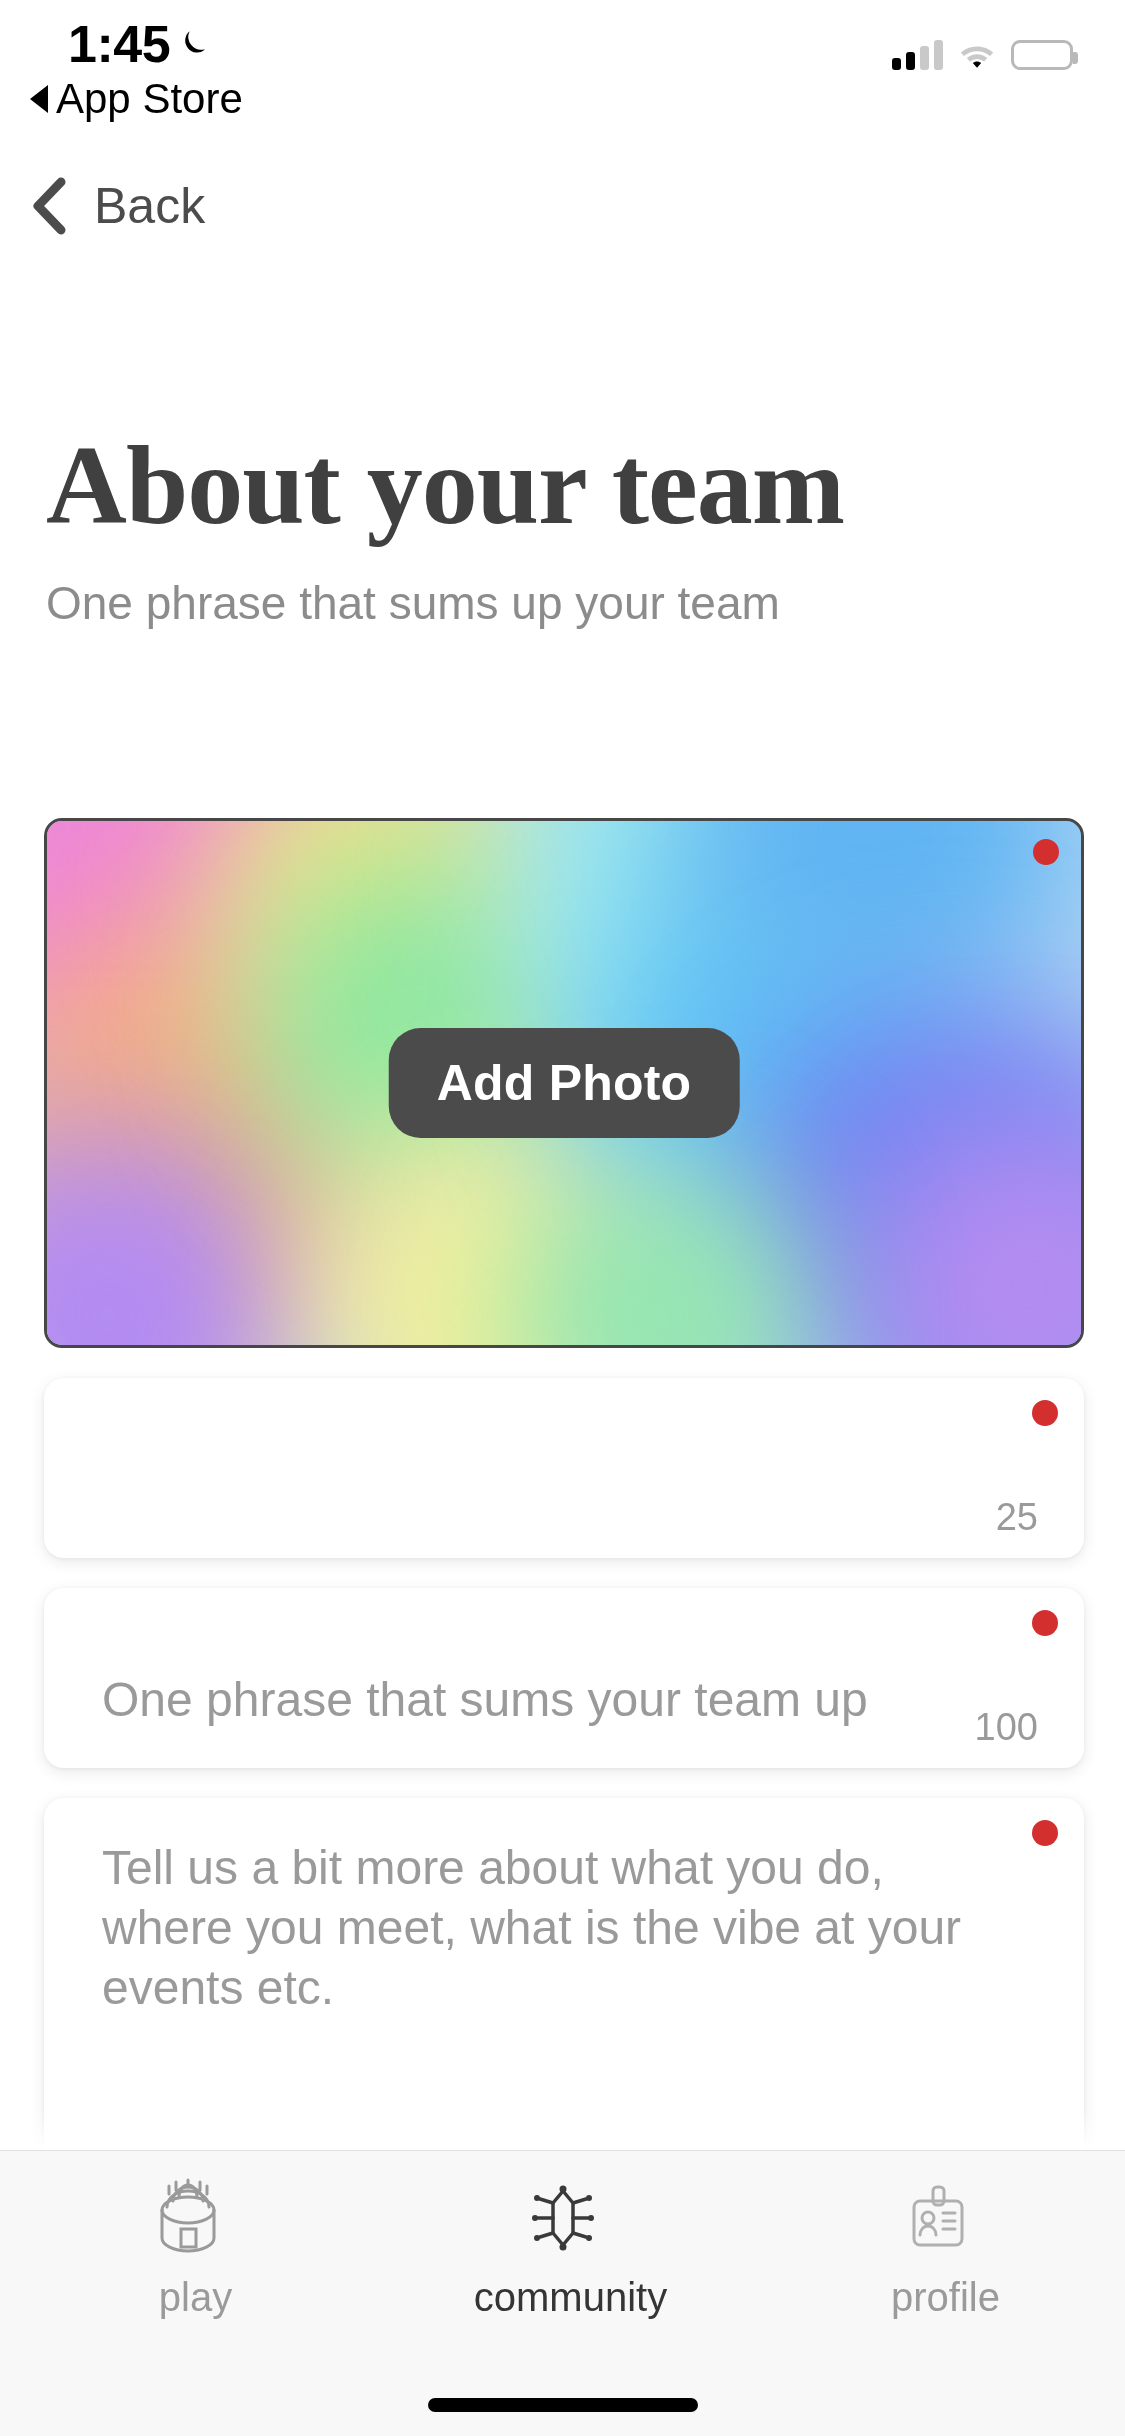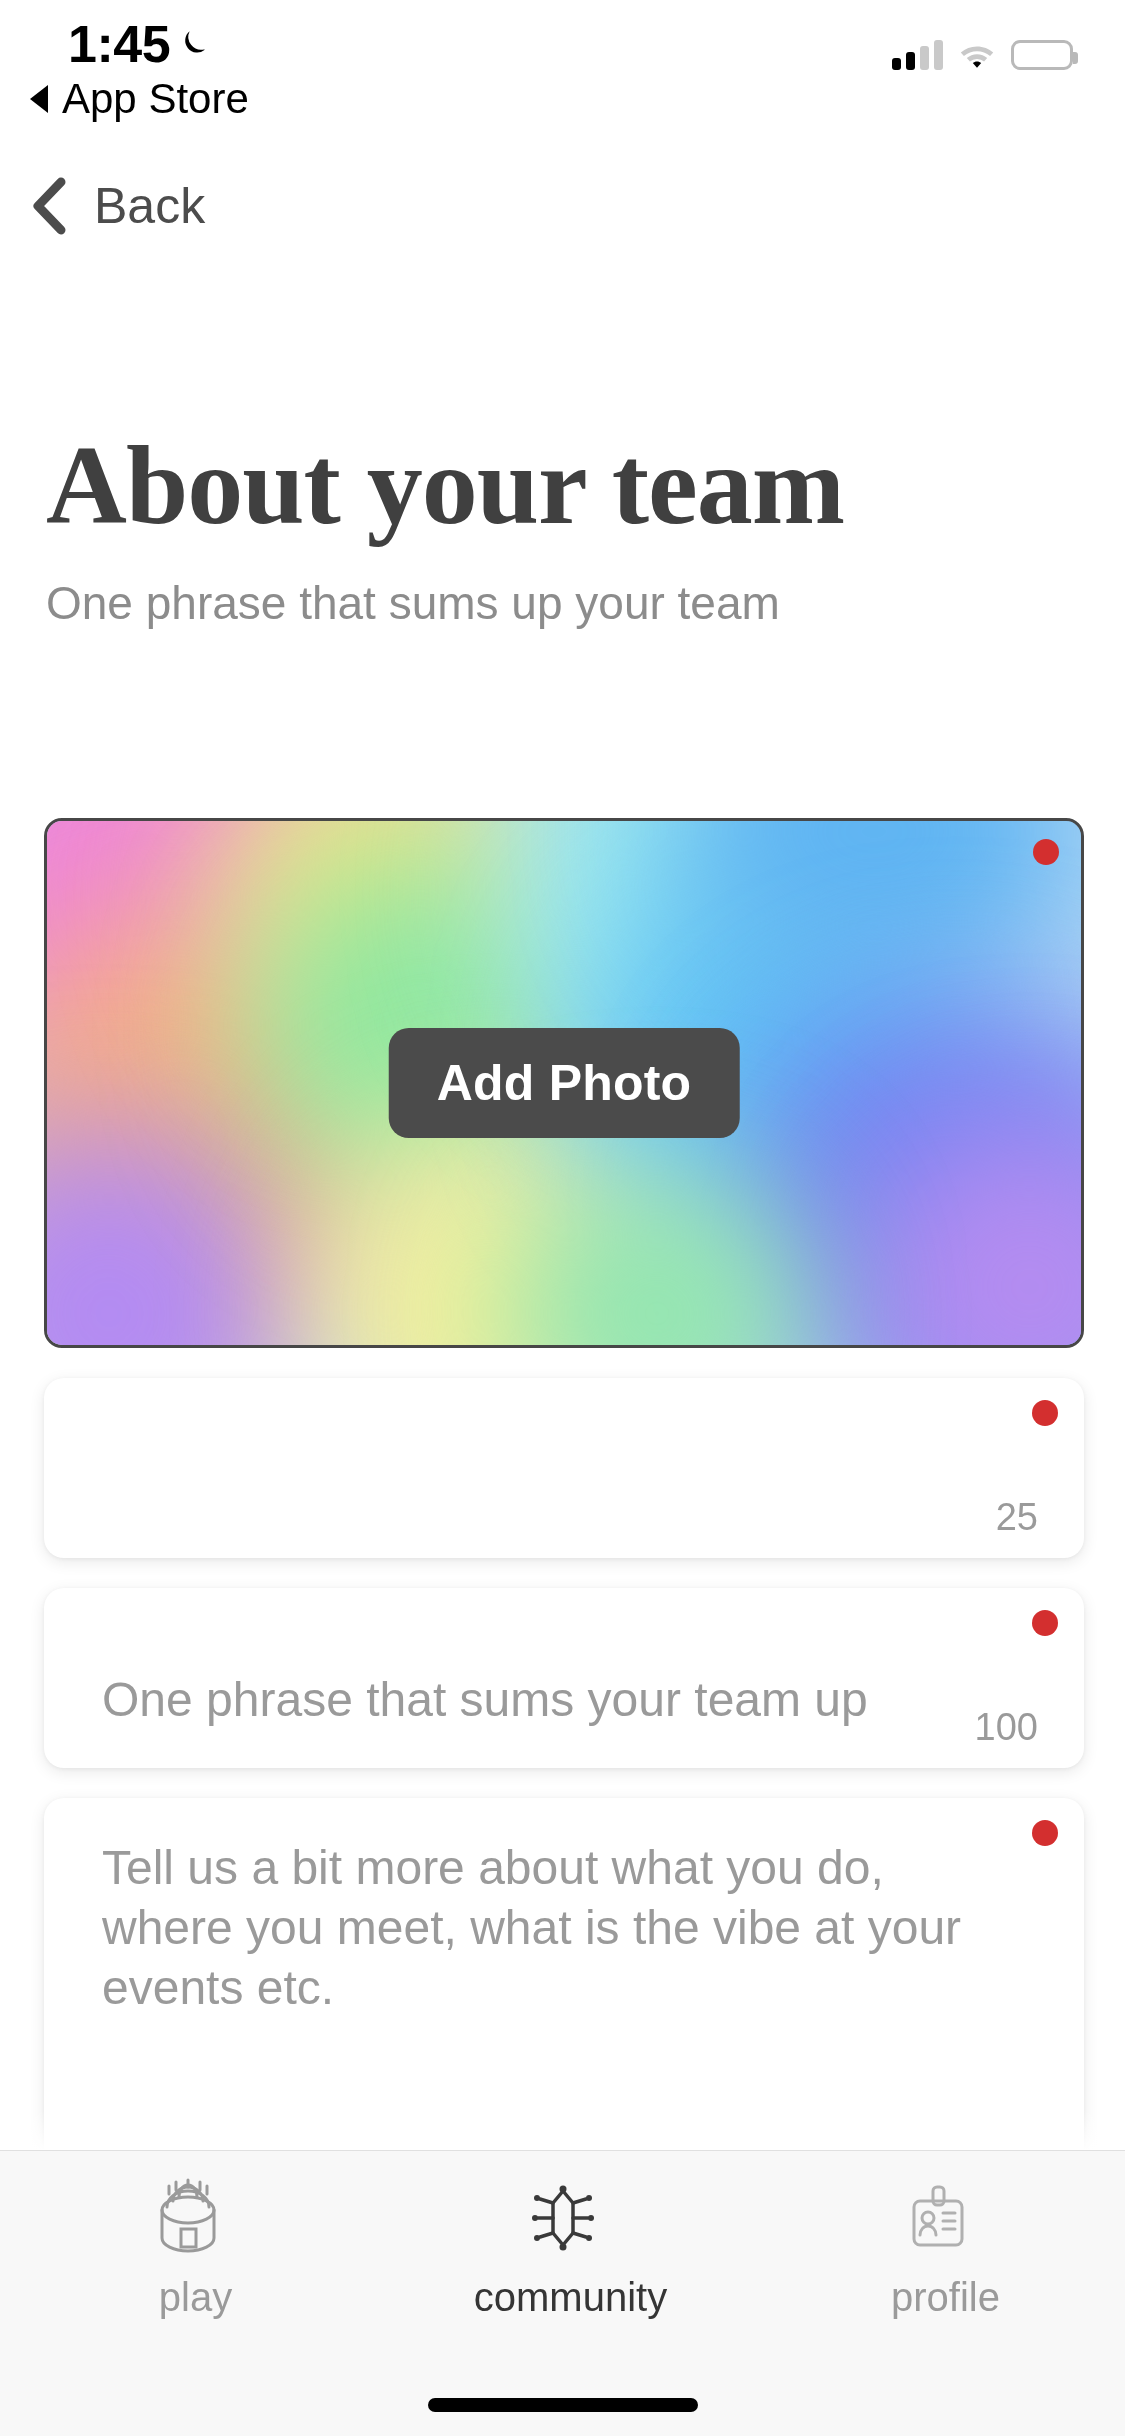--- a/index.html
+++ b/index.html
@@ -27,21 +27,21 @@
     display:flex; align-items:center; gap:8px;
   }
   #sb-time {
     font-size:52px; font-weight:600; color:#000;
     letter-spacing:-0.5px; line-height:1;
   }
   .moon-icon { width:34px; height:34px; position:relative; }
   .moon-icon svg { display:block; }
   #sb-return-row {
     position:absolute; left:30px; top:78px;
-    display:flex; align-items:center; gap:14px;
+    display:flex; align-items:center; gap:8px;
   }
   #sb-return-caret {
     width:0; height:0;
     border-top:14px solid transparent;
     border-bottom:14px solid transparent;
     border-right:18px solid #000;
   }
   #sb-return-label {
     font-size:42px; font-weight:500; color:#000; line-height:1;
   }
@@ -110,21 +110,21 @@
   .mesh { position:absolute; inset:0; }
   .blob { position:absolute; border-radius:50%; filter:blur(70px); }
   #add-photo-btn {
     position:absolute; left:50%; top:50%;
     transform:translate(-50%,-50%);
     background:#4b4b4b;
     color:#ffffff;
     font-size:50px;
     font-weight:700;
     padding:30px 48px;
-    border-radius:20px;
+    border-radius:32px;
     letter-spacing:0.2px;
     line-height:1;
     cursor:pointer;
     z-index:5;
   }
   .req-dot {
     position:absolute;
     width:26px; height:26px;
     border-radius:50%;
     background:#d32f2f;

